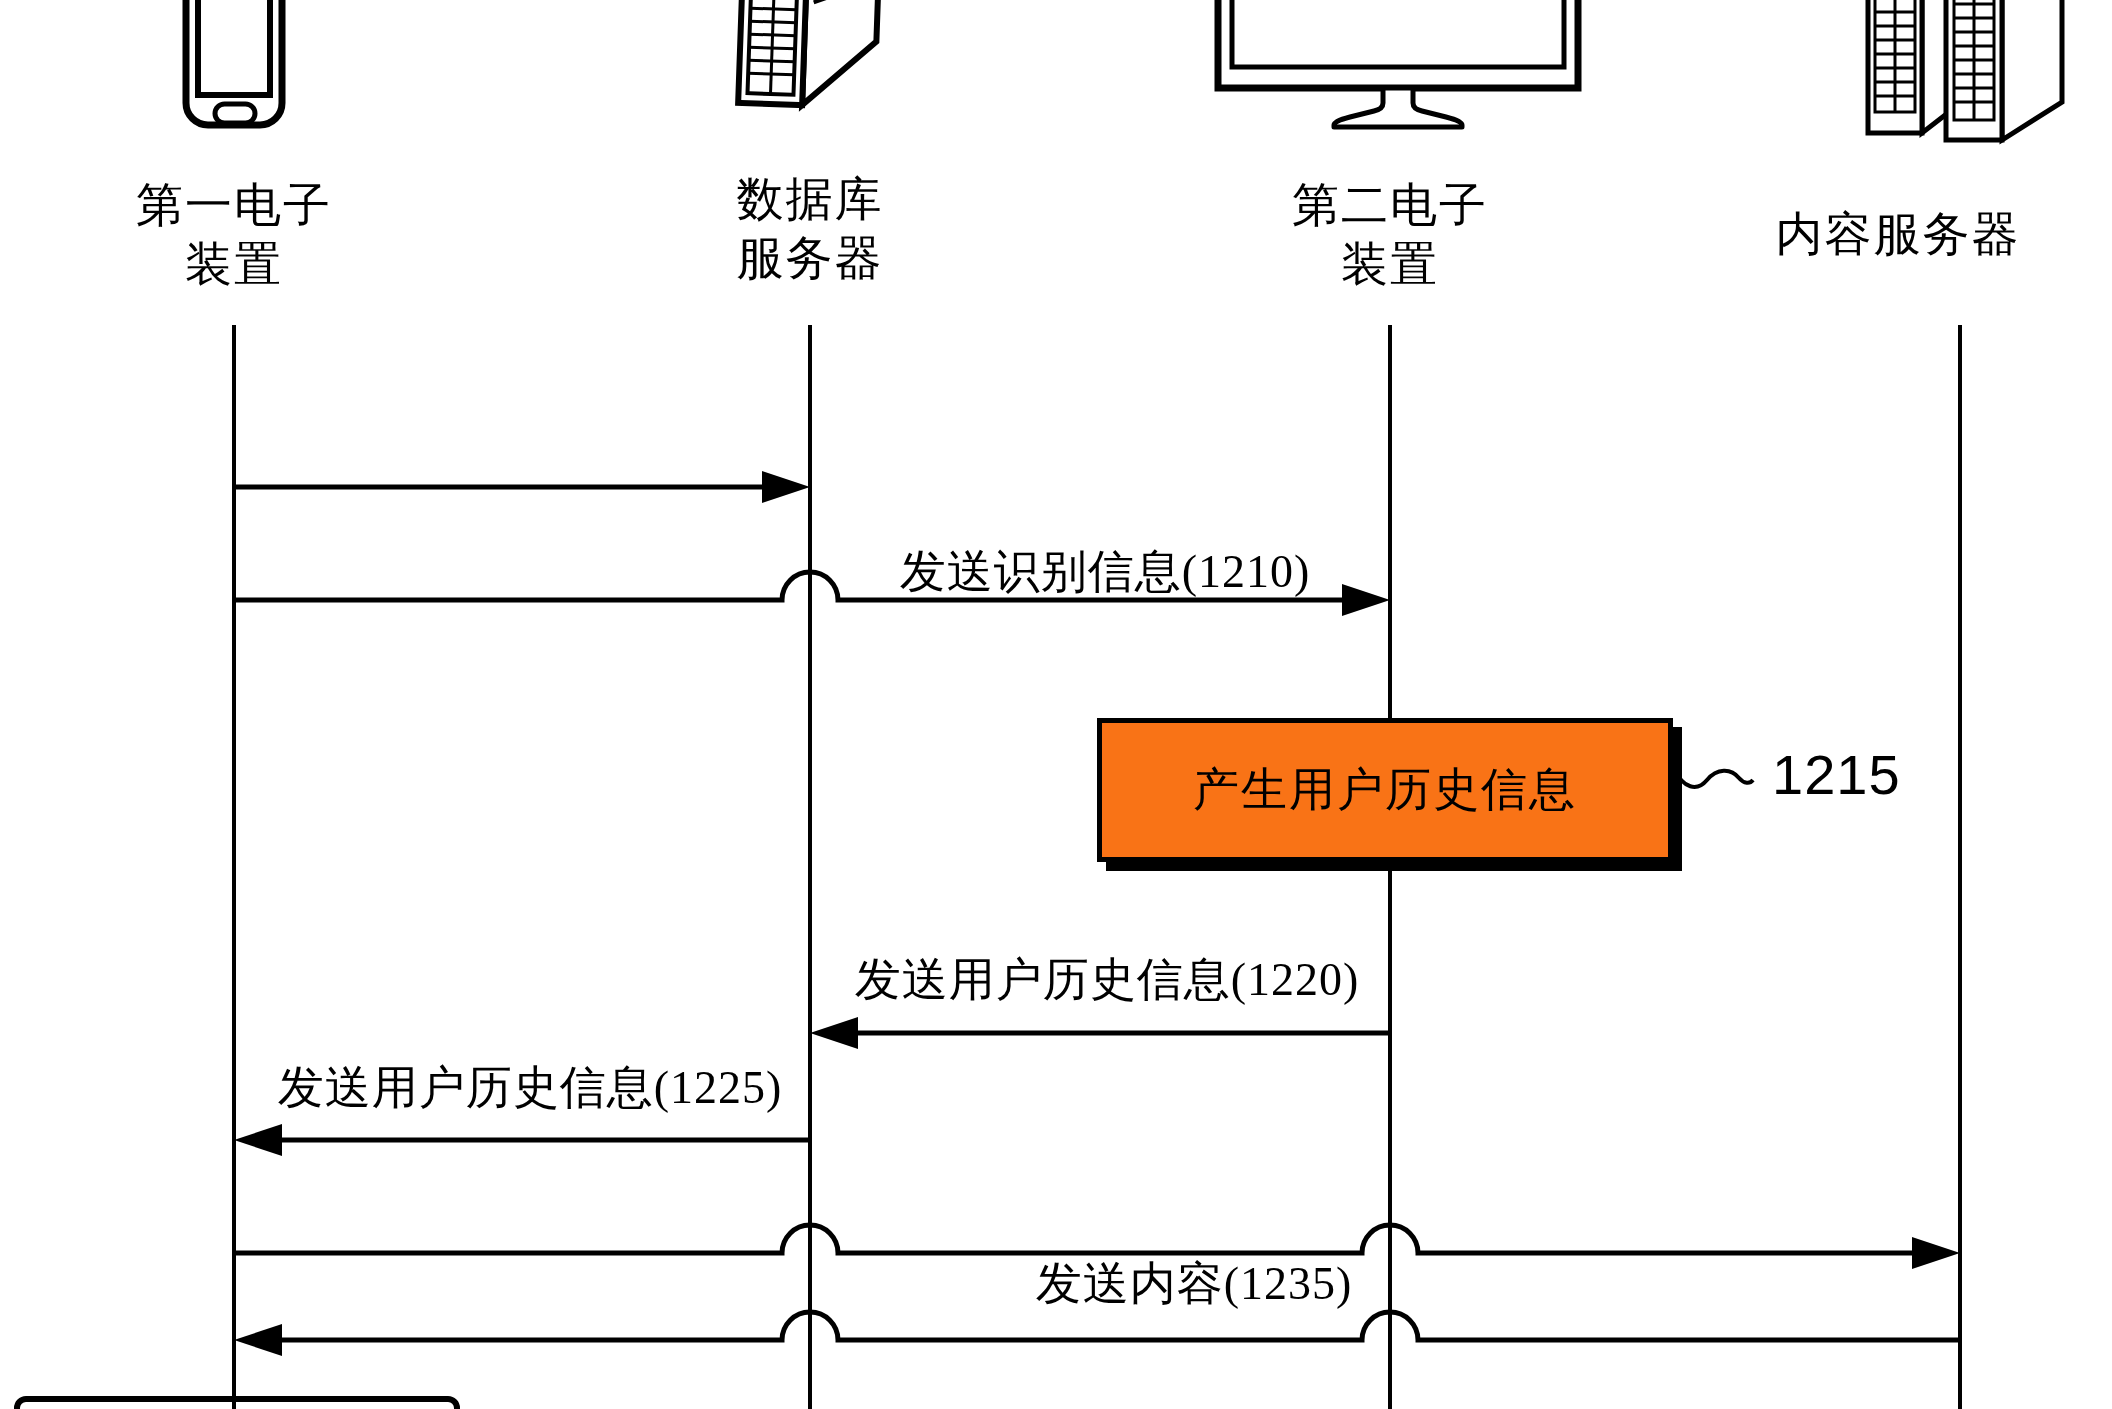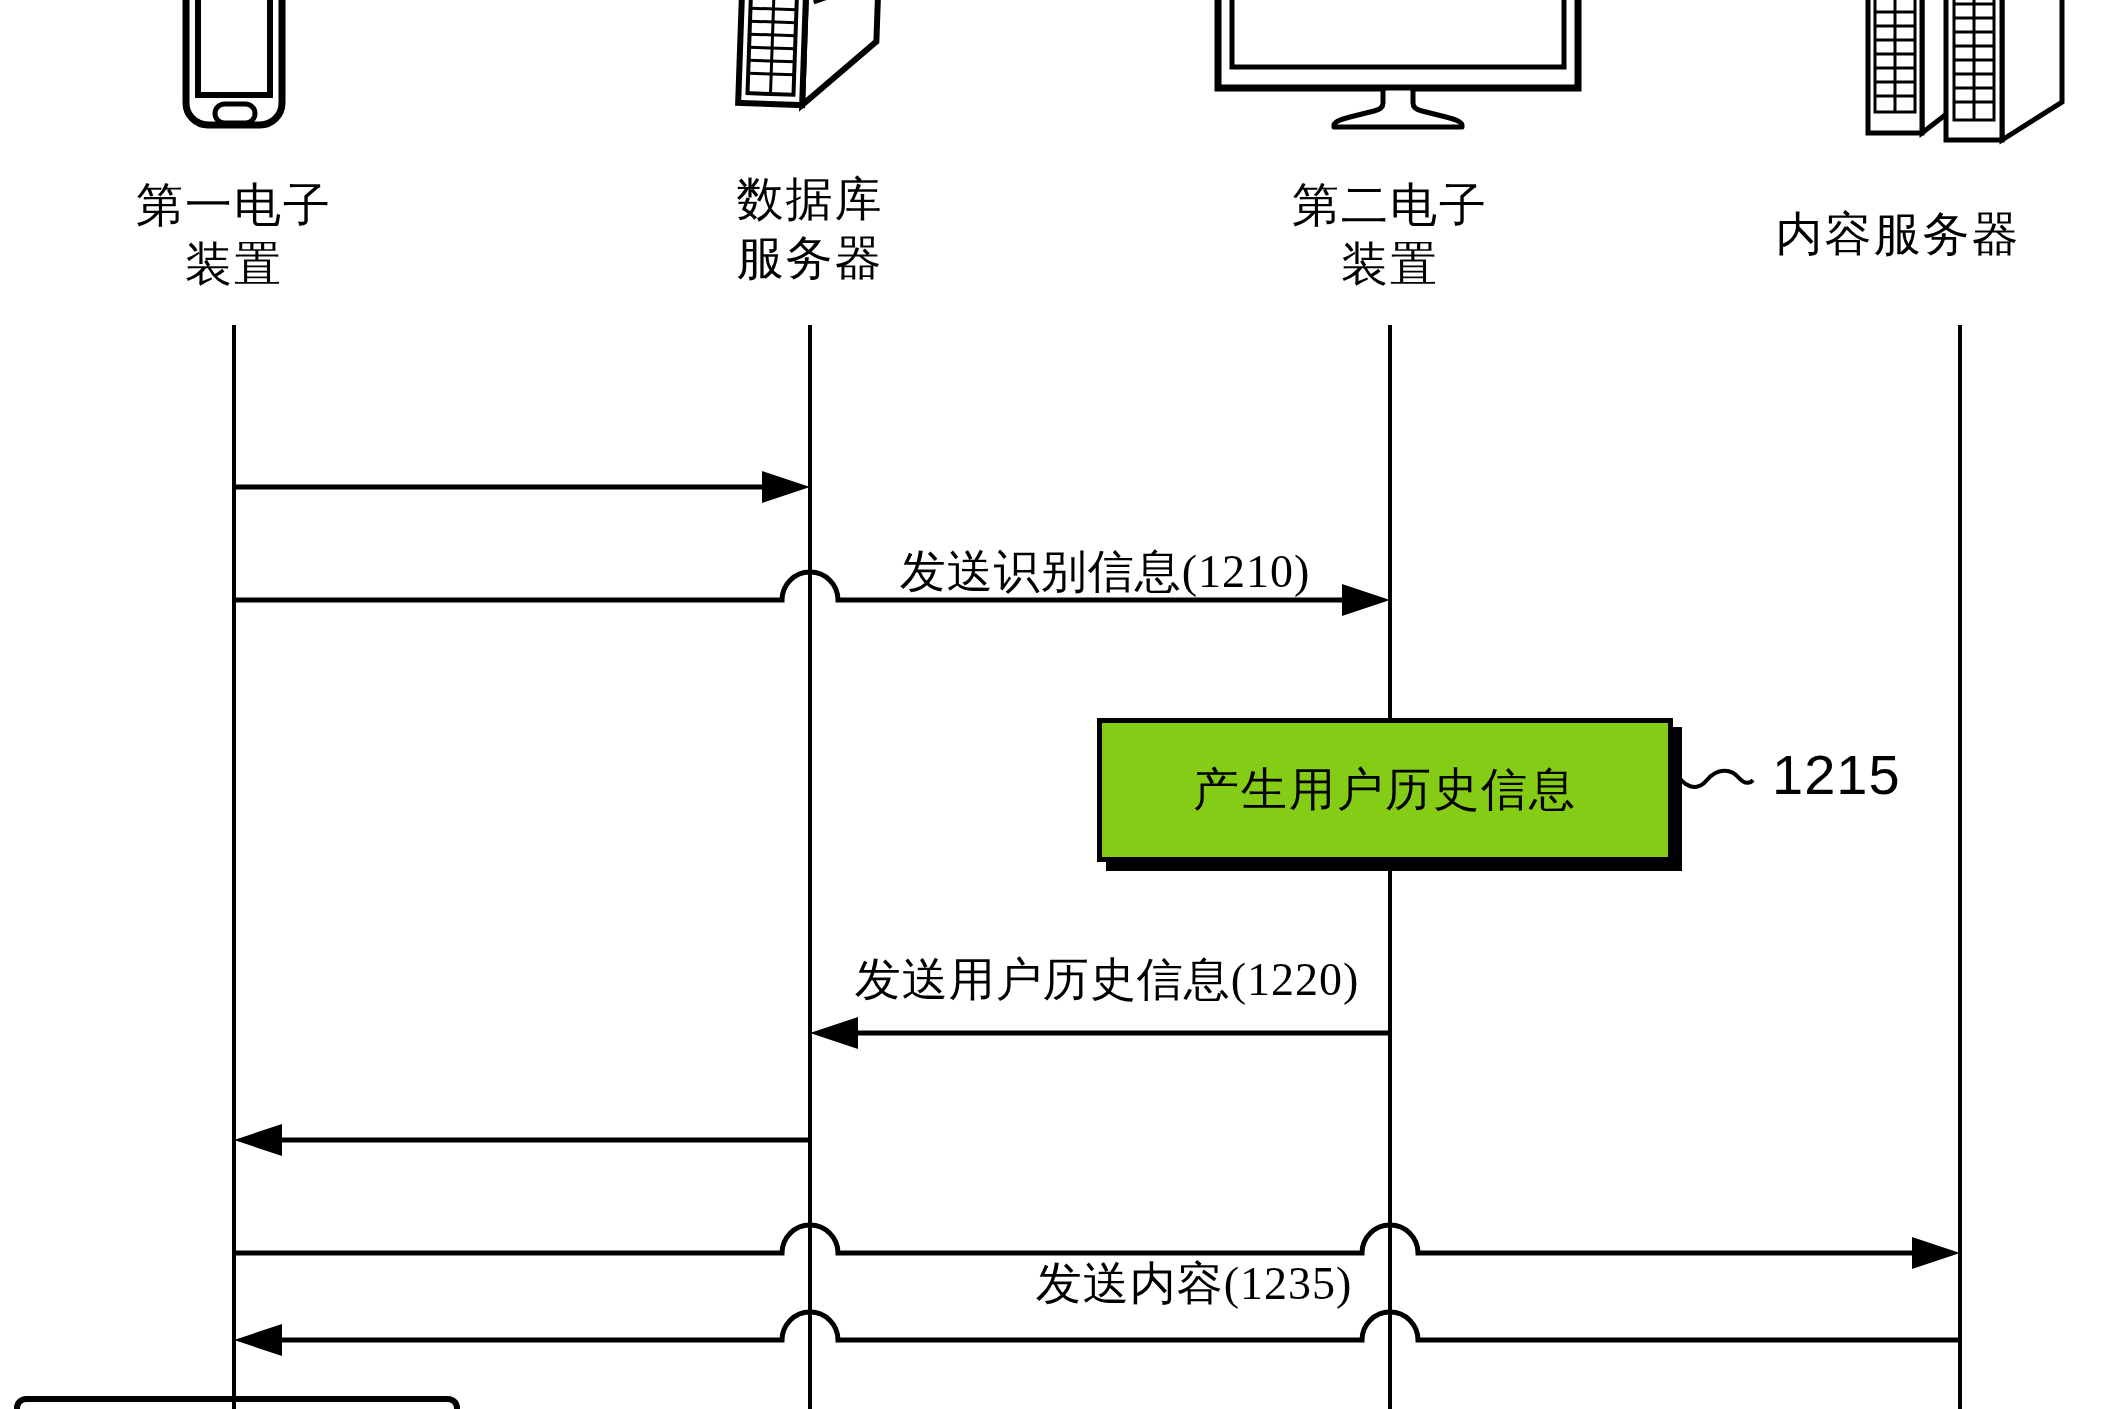--- a/index.html
+++ b/index.html
@@ -15,21 +15,21 @@
     text-align:center;font-size:47px;line-height:59px;white-space:nowrap;
     letter-spacing:2px;
   }
   .mlabel{
     position:absolute;z-index:2;transform:translate(-50%,-50%);
     font-size:46px;white-space:nowrap;letter-spacing:1px;
   }
   .pbox{
     position:absolute;z-index:2;box-sizing:border-box;
     left:1097px;top:718px;width:576px;height:144px;
-    background:#84cc16;border:5px solid #000;
+    background:#f97316;border:5px solid #000;
     box-shadow:9px 9px 0 0 #000;
     display:flex;align-items:center;justify-content:center;
     font-size:46px;letter-spacing:2px;white-space:nowrap;
   }
   .refnum{
     position:absolute;z-index:2;left:1752px;top:742px;
     font-family:"Liberation Sans","DejaVu Sans",sans-serif;
     font-size:56px;letter-spacing:1px;margin-left:20px;
   }
   .partialbox{
@@ -172,20 +172,21 @@
   <div class="plabel" style="left:1390px;top:176px;">
     <div>第二电子</div>
     <div>装置</div>
   </div>
   <div class="plabel" style="left:1898px;top:205px;">
     <div>内容服务器</div>
   </div>
 
   <div class="mlabel" style="left:1105px;top:572px;">发送识别信息(1210)</div>
   <div class="mlabel" style="left:1107px;top:980px;">发送用户历史信息(1220)</div>
+  <div class="mlabel" style="left:530px;top:1088px;">发送用户历史信息(1225)</div>
   <div class="mlabel" style="left:1194px;top:1284px;">发送内容(1235)</div>
 
   <div class="pbox">
     <span>产生用户历史信息</span>
   </div>
   <div class="refnum">1215</div>
 
   <div class="partialbox"></div>
 
 </div>

